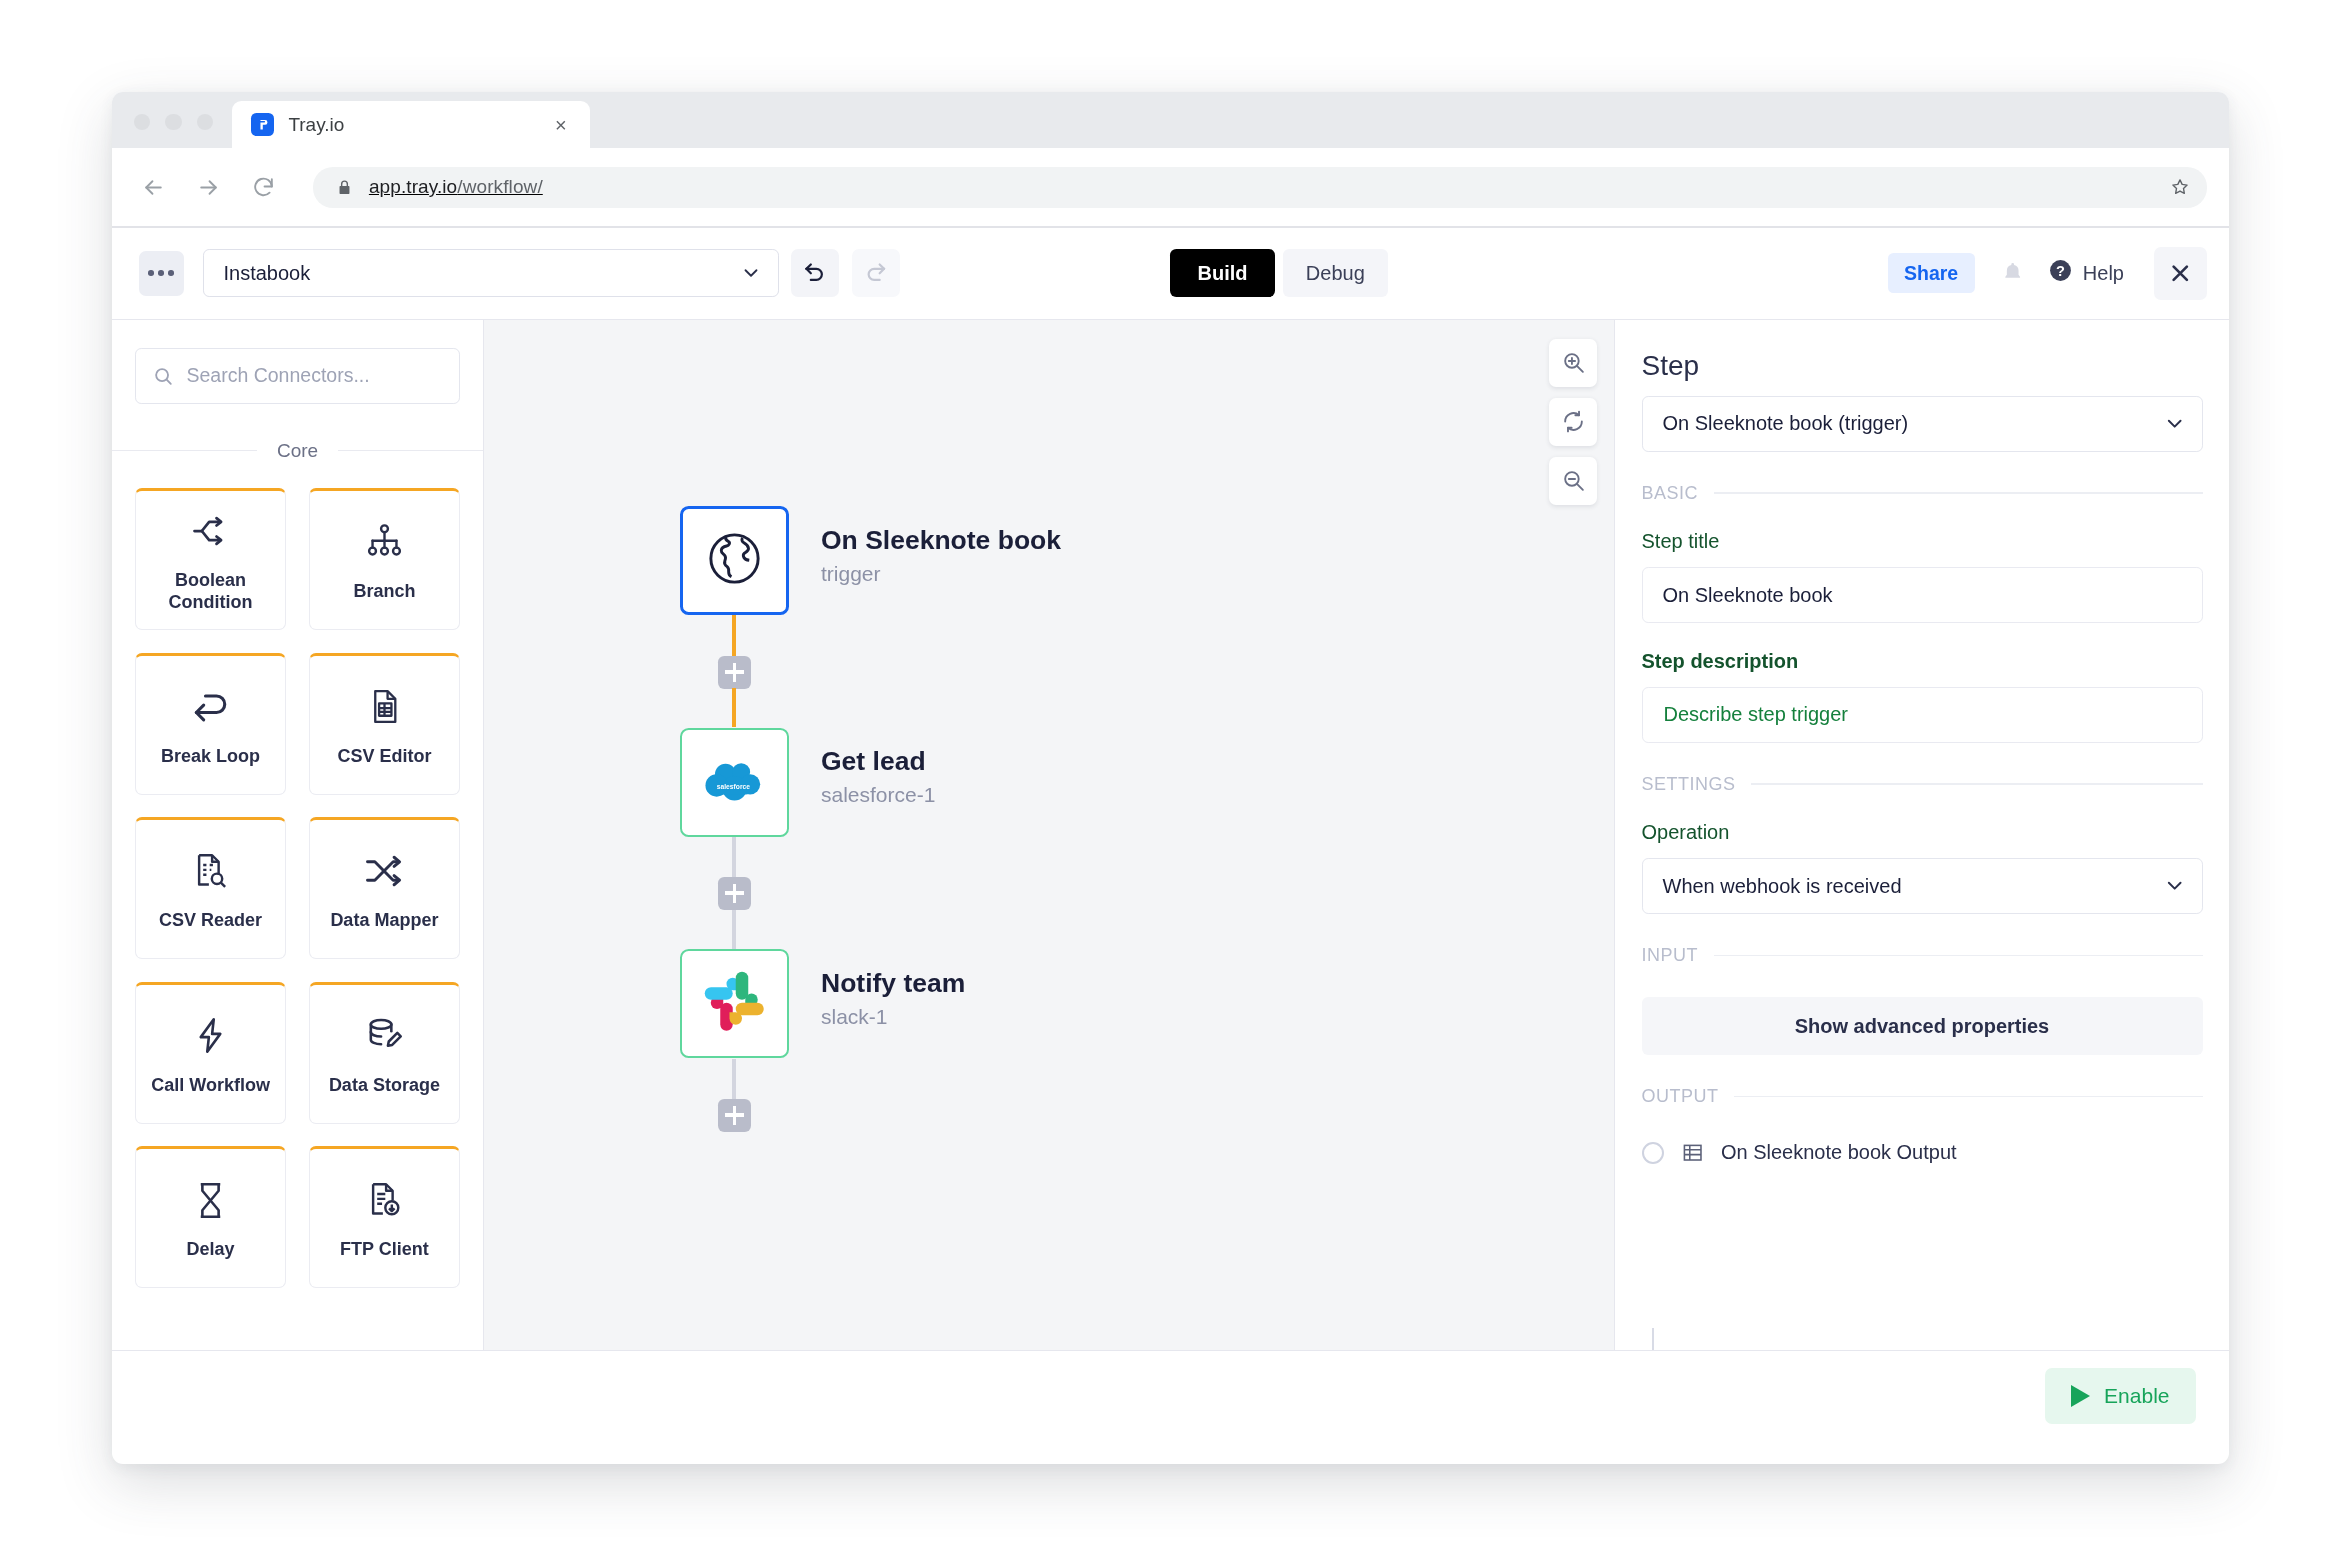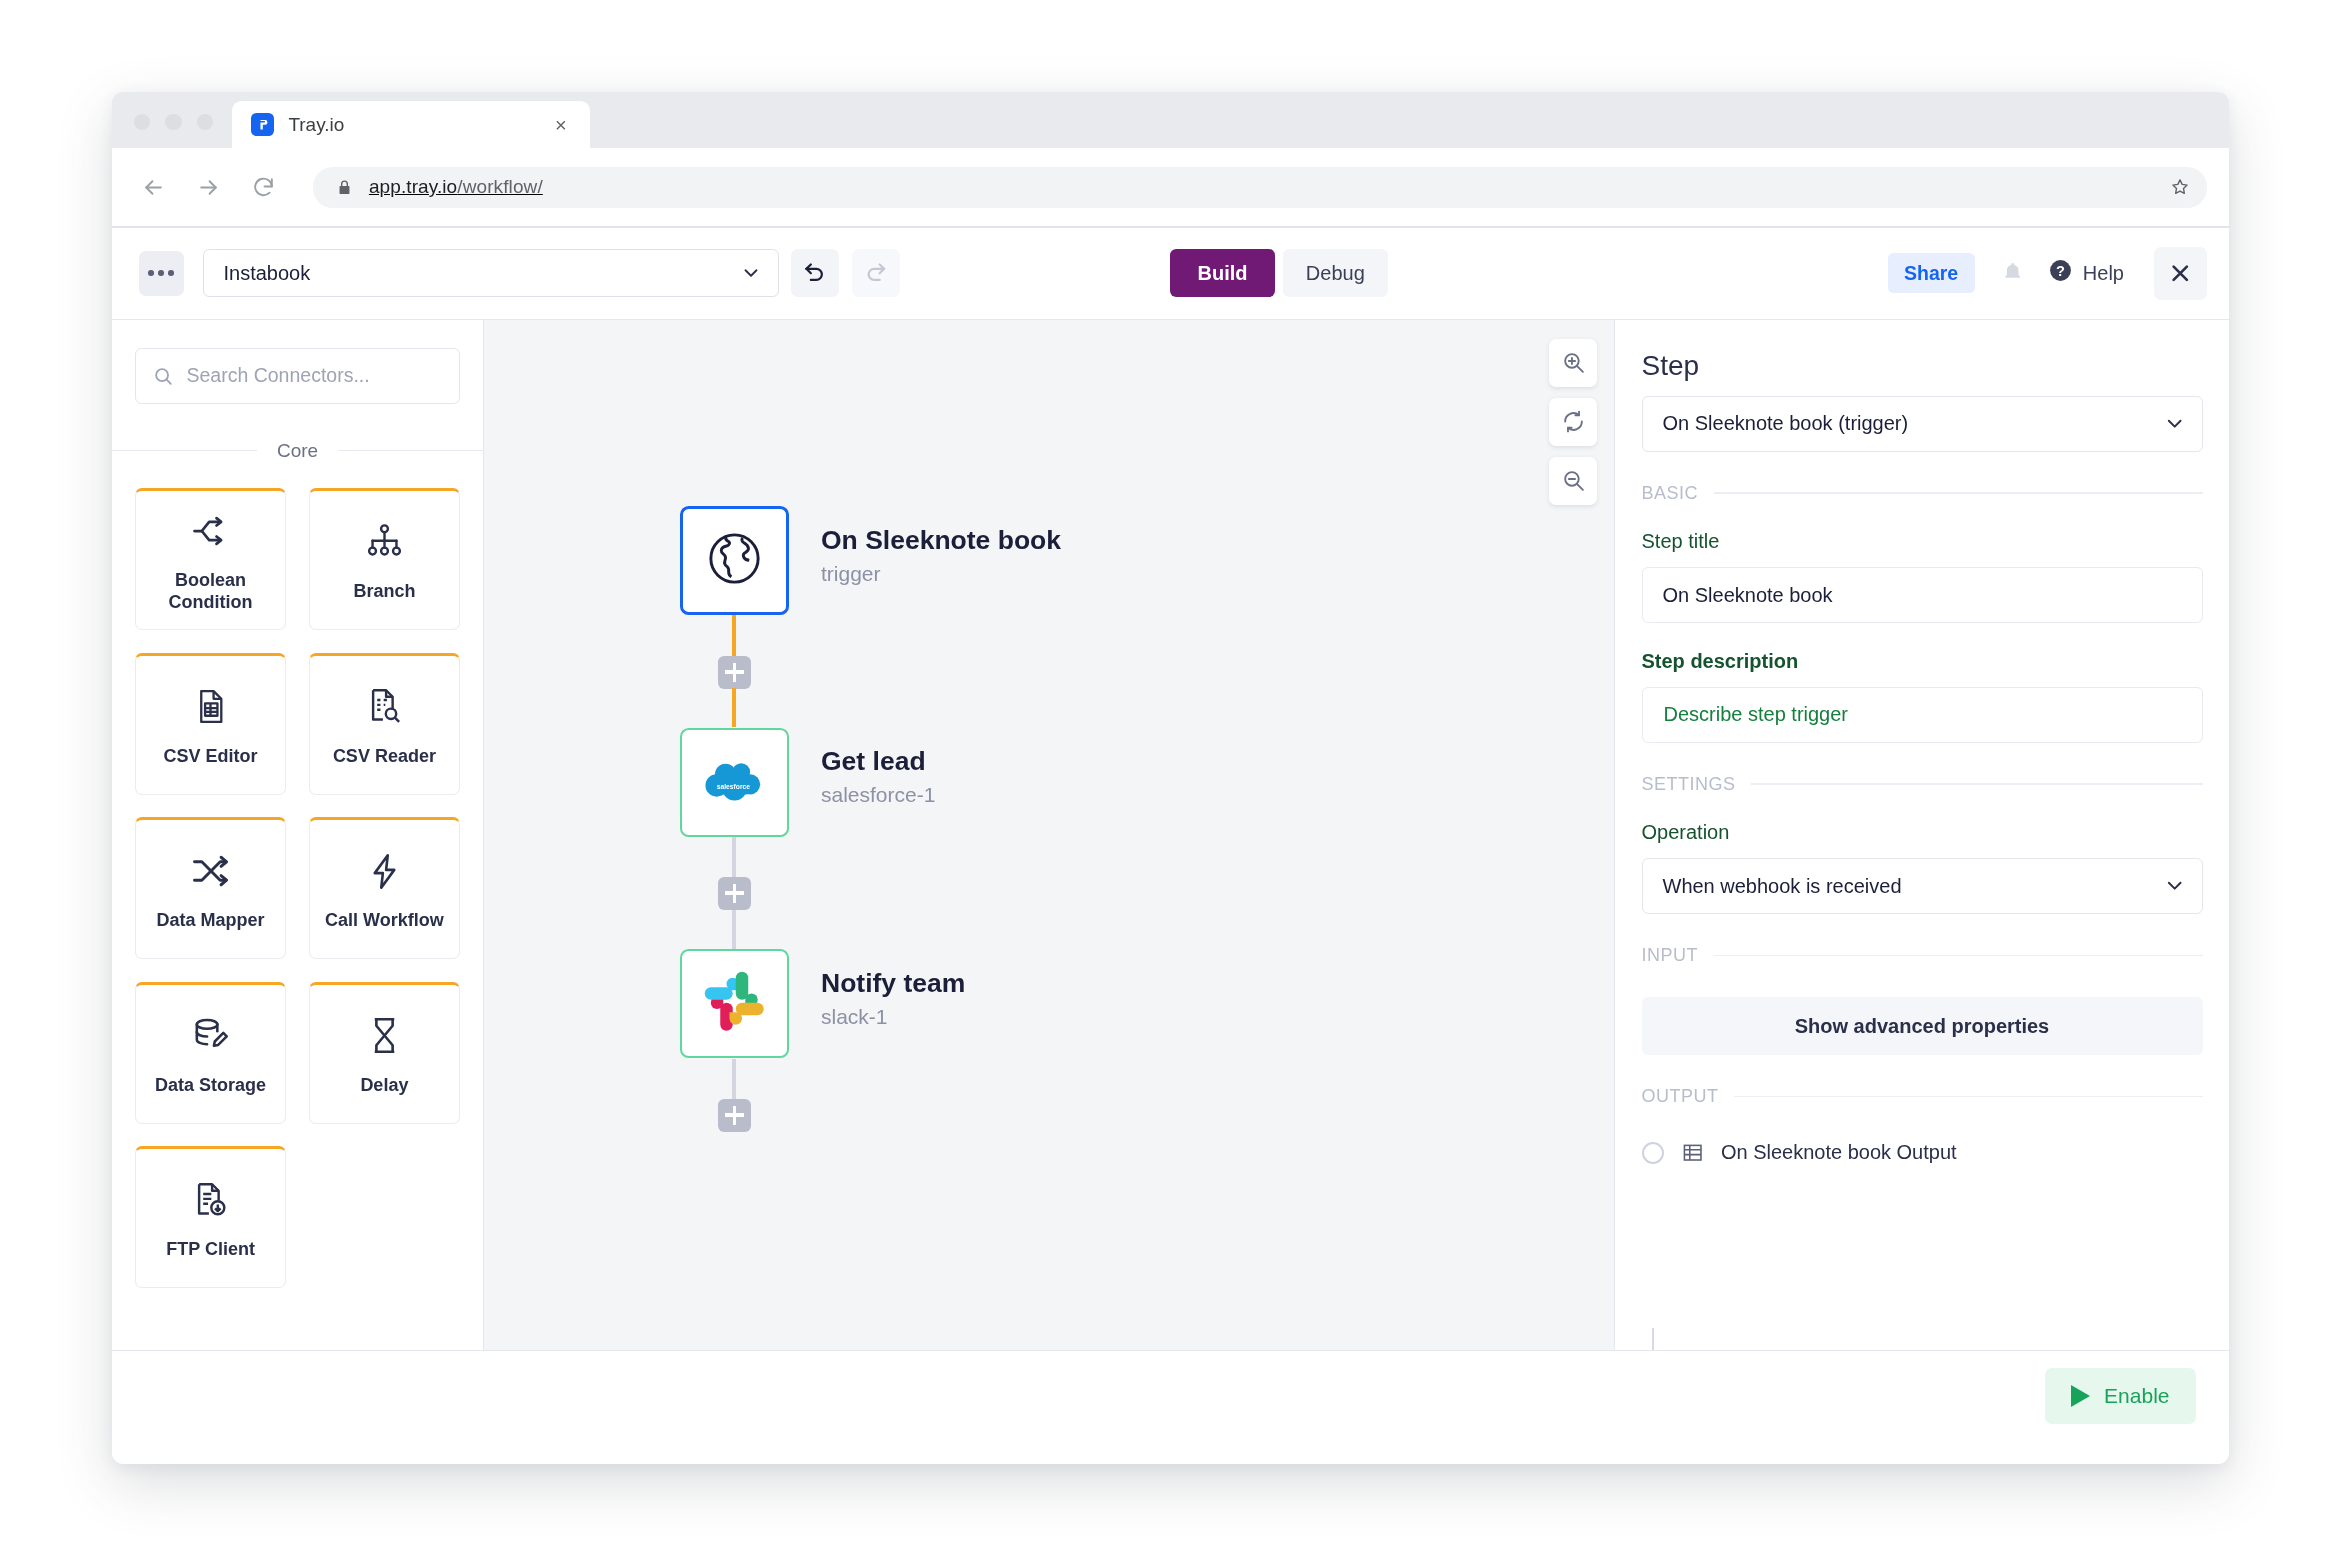--- a/index.html
+++ b/index.html
@@ -136,21 +136,21 @@
     transform: translateY(-50%);
     display: flex;
   }
   .mode {
     height: 48px; min-width: 105px;
     border-radius: 6.2px;
     display: flex; align-items: center; justify-content: center;
     font-size: 20px; font-weight: bold;
     padding: 0 19px;
   }
-  .mode.active { background: #701a75; color: #ffffff; }
+  .mode.active { background: #000000; color: #ffffff; }
   .mode.inactive { background: #f4f5f9; color: #3b4058; margin-left: 7.8px; font-weight: normal;}
   .tb-right {
     margin-left: auto;
     display: flex; align-items: center;
   }
   .share {
     background: #e7efff; color: #1565f0;
     font-size: 19.5px; font-weight: bold;
     padding: 8.6px 16.4px; border-radius: 5.5px;
   }
@@ -510,20 +510,29 @@
                   <path d="M5 11h14"></path>
                   <path d="M5 11v4M12 11v4M19 11v4"></path>
                   <circle cx="5" cy="17" r="2"></circle>
                   <circle cx="12" cy="17" r="2"></circle>
                   <circle cx="19" cy="17" r="2"></circle>
                 </svg>
           </div>
           <div class="cl">Branch</div>
         </div>
 
+        <div class="card">
+          <div class="ci">
+            <svg width="44" height="44" viewBox="0 0 24 24" fill="none" stroke="currentColor" stroke-width="1.7" stroke-linecap="round" stroke-linejoin="round">
+                  <path d="M4 15h11a4.5 4.5 0 0 0 0-9H9"></path>
+                  <path d="M8 11l-4 4 4 4"></path>
+                </svg>
+          </div>
+          <div class="cl">Break Loop</div>
+        </div>
 
         <div class="card">
           <div class="ci">
             <svg width="37" height="37" viewBox="0 0 24 24" fill="none" stroke="currentColor" stroke-width="1.5" stroke-linejoin="round">
                   <path d="M6 2h8l5 5v15H6z"></path>
                   <path d="M14 2v5h5"></path>
                   <rect x="8.5" y="10" width="8" height="8"></rect>
                   <path d="M8.5 13h8M8.5 15.5h8M12 10v8"></path>
                 </svg>
           </div>

